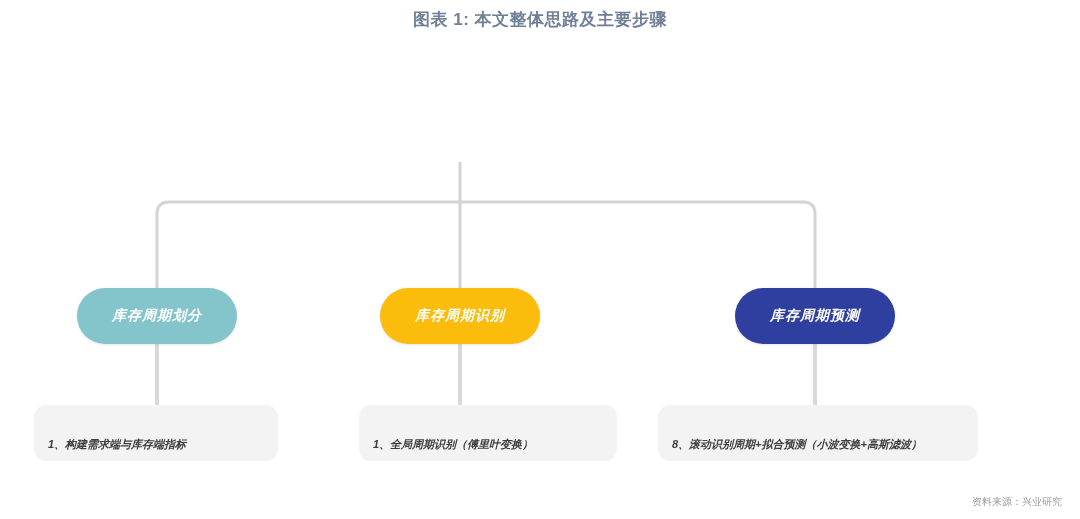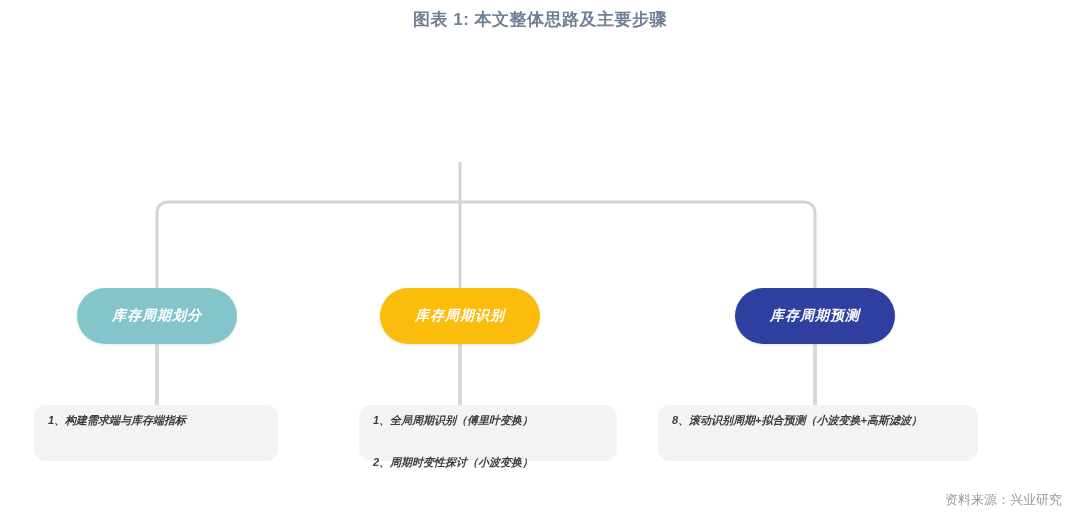--- a/index.html
+++ b/index.html
@@ -89,42 +89,42 @@
   
   .detail-box {
     position: absolute;
     top: 405px;
     background: #f3f3f3;
     border-radius: 12px;
     padding: 9px 14px;
     box-sizing: border-box;
     display: flex;
     flex-direction: column;
-    justify-content: flex-start;
+    justify-content: flex-end;
     gap: 4px;
   }
   .detail-box.d1 { left: 34px;  width: 244px; height: 56px; }
   .detail-box.d2 { left: 359px; width: 258px; height: 56px; gap: 28px; }
   .detail-box.d3 { left: 658px; width: 320px; height: 56px; }
 
   .detail-line {
     font-size: 11px;
     color: #3d3d3d;
     font-weight: bold;
     font-style: italic;
     line-height: 1.25;
     white-space: nowrap;
   }
 
   
   .source-note {
     position: absolute;
     right: 18px;
     bottom: 10px;
-    font-size: 13px;
+    font-size: 10px;
     color: #9a9a9a;
     white-space: nowrap;
   }
 </style>
 </head>
 <body>
 
 <div class="figure-root">
 
   <div class="chart-title">图表 1:  本文整体思路及主要步骤</div>
@@ -154,21 +154,20 @@
   <div class="node-stage s2">
     <span>库存周期识别</span>
   </div>
 
   <div class="detail-box d1">
     <div class="detail-line">1、构建需求端与库存端指标</div>
   </div>
 
   <div class="detail-box d2">
     <div class="detail-line">1、全局周期识别（傅里叶变换）</div>
-    <div class="detail-line">2、周期时变性探讨（小波变换）</div>
   </div>
 
   <div class="detail-box d3">
     <div class="detail-line">8、滚动识别周期+拟合预测（小波变换+高斯滤波）</div>
   </div>
 
   <div class="source-note">资料来源：兴业研究</div>
 
 </div>
 

